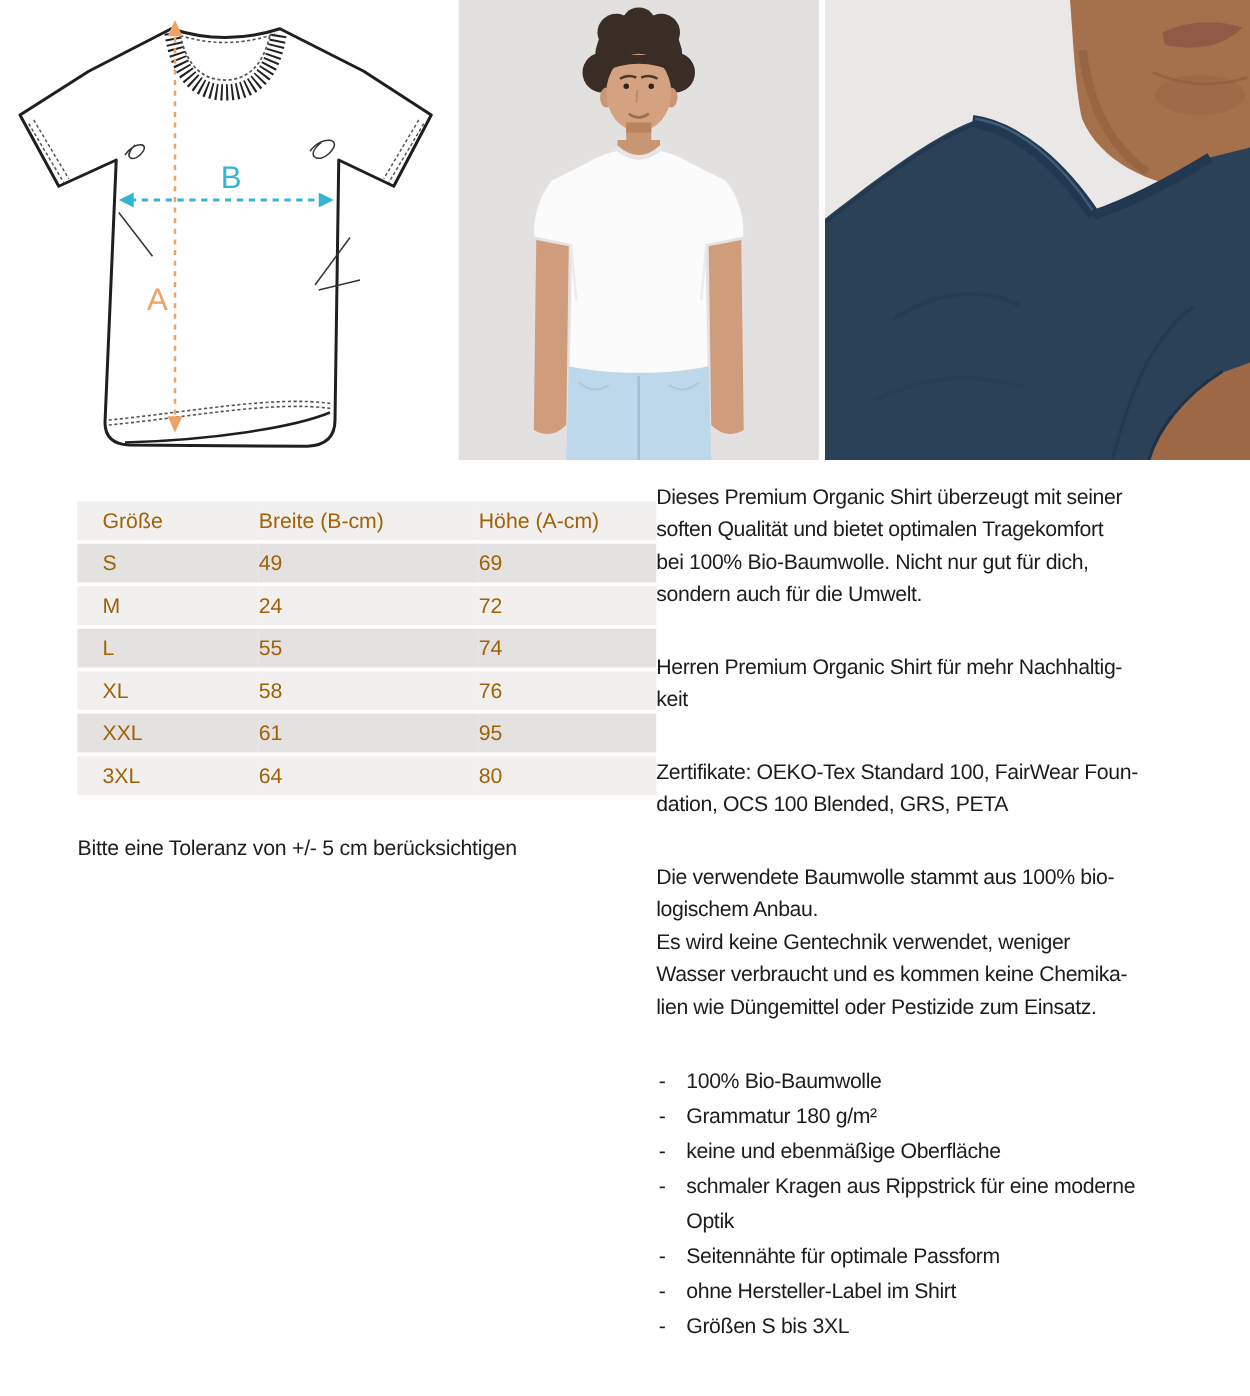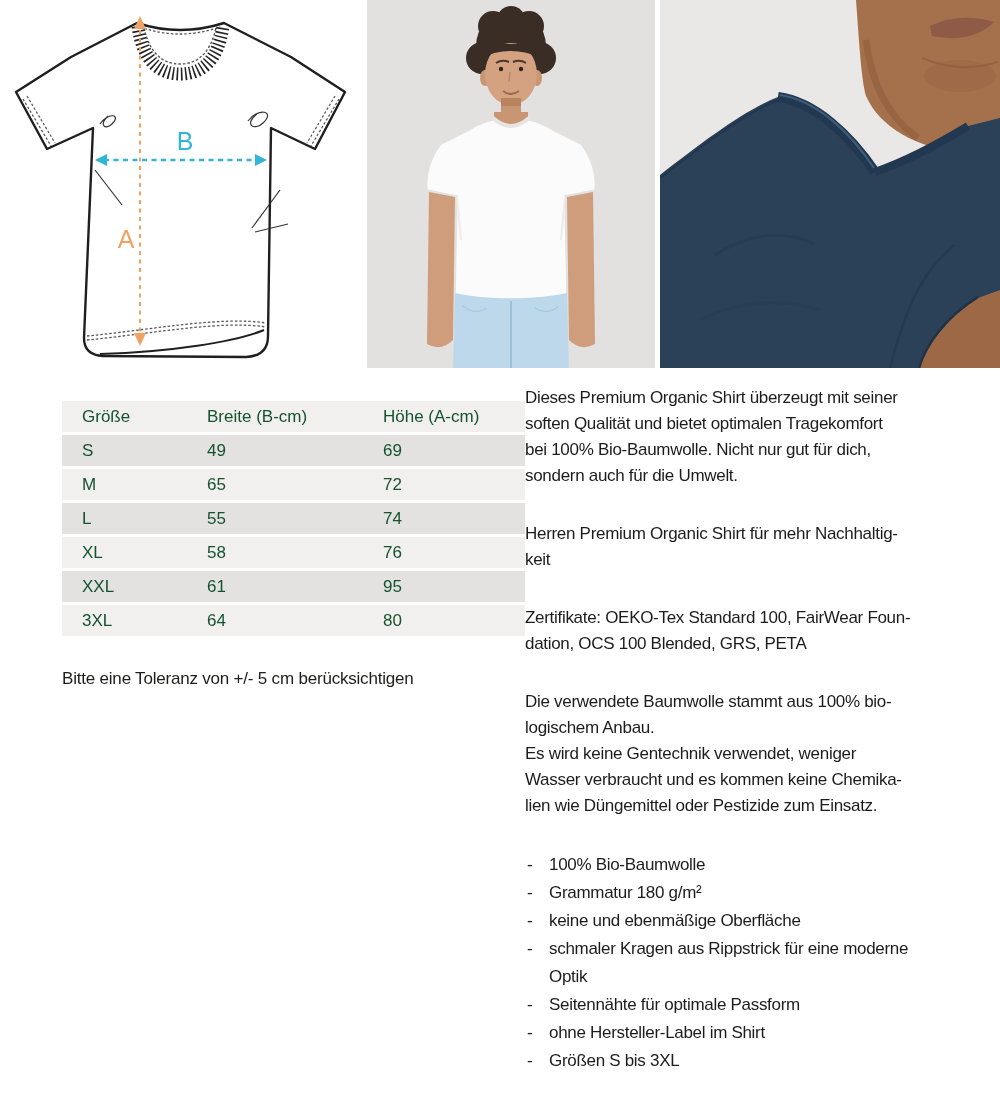--- a/index.html
+++ b/index.html
@@ -18,21 +18,21 @@
   .tile-model{width:288px;background:#e2e1e0;}
   .tile-closeup{width:340px;background:#eae8e6;}
 
   
   .content{display:flex;}
   .left-col{width:463px;margin-left:62px;margin-top:30px;}
   .right-col{width:435px;margin-top:17px;}
 
   table.size-table{
     width:463px;border-collapse:separate;border-spacing:0 3px;
-    font-size:17px;color:#14532d;
+    font-size:17px;color:#a16207;
   }
   table.size-table td{height:31px;vertical-align:middle;padding:0;}
   table.size-table td:first-child{padding-left:20px;width:125px;}
   table.size-table td:nth-child(2){width:176px;}
   tr.row-head{background:#f1f0ee;}
   tr.row-a{background:#e3e2e0;}
   tr.row-b{background:#f1f0ee;}
 
   .tolerance{
     margin-top:30px;font-size:17px;color:#1d1d1b;letter-spacing:-0.2px;
@@ -180,21 +180,21 @@
             <td>Breite (B-cm)</td>
             <td>Höhe (A-cm)</td>
           </tr>
           <tr class="row-a">
             <td>S</td>
             <td>49</td>
             <td>69</td>
           </tr>
           <tr class="row-b">
             <td>M</td>
-            <td>65</td>
+            <td>24</td>
             <td>72</td>
           </tr>
           <tr class="row-a">
             <td>L</td>
             <td>55</td>
             <td>74</td>
           </tr>
           <tr class="row-b">
             <td>XL</td>
             <td>58</td>

